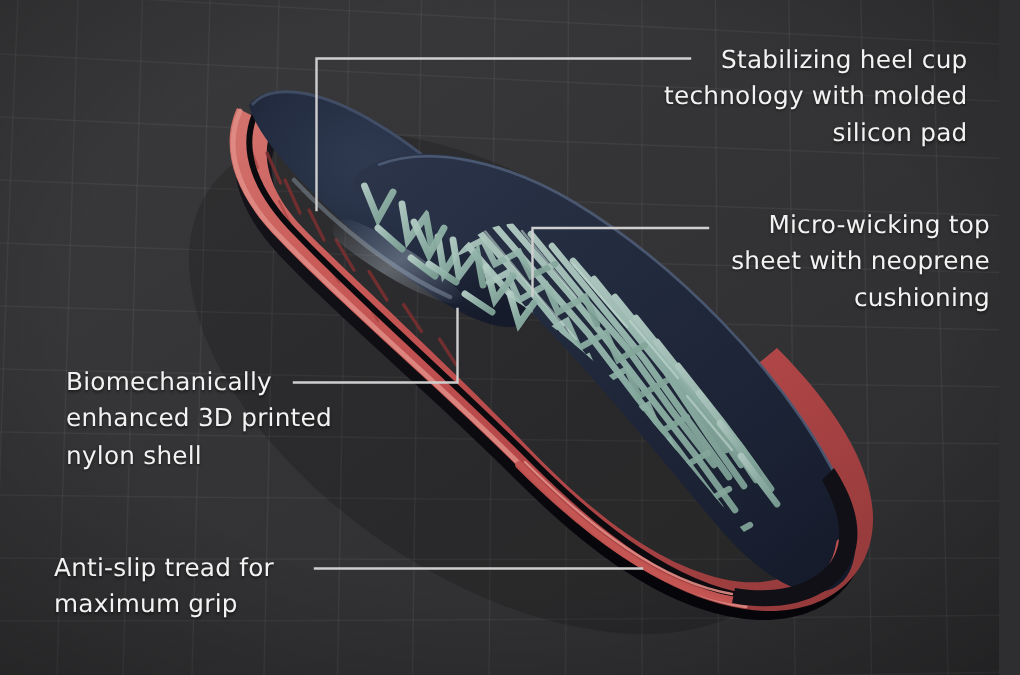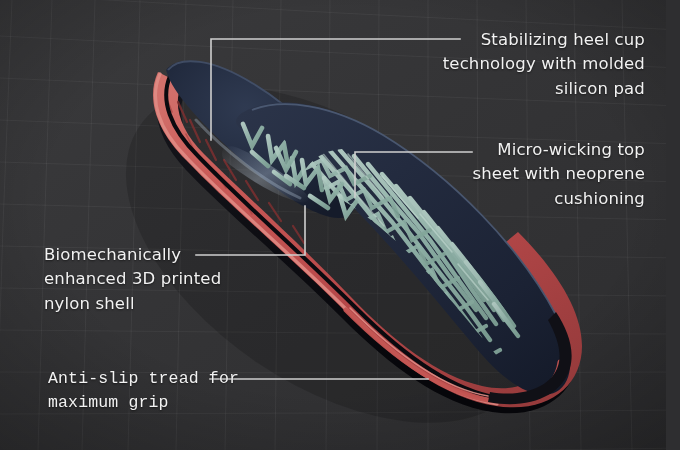--- a/index.html
+++ b/index.html
@@ -47,23 +47,23 @@
     font-size: 16.5px;
     line-height: 1.47;
     letter-spacing: 0.15px;
     white-space: pre-line;
     text-shadow: 0 1px 2px rgba(0,0,0,0.55);
   }
   .callout.right { text-align: right; }
   .callout.left  { text-align: left; }
 
   #callout-heel      { right: 21px; top: 28px;  width: 270px; }
-  #callout-wicking   { right: 21px; top: 138px; width: 270px; }
+  #callout-wicking   { right: 6px; top: 138px; width: 270px; }
   #callout-shell     { left: 44px;  top: 243px; width: 230px; }
-  #callout-tread     { left: 48px;  top: 367px; width: 200px; font-family: Liberation Mono, monospace; }
+  #callout-tread     { left: 36px;  top: 367px; width: 200px; }
 </style>
 </head>
 <body>
 
 <div id="stage">
 
   <svg class="bg-grid" width="680" height="450" viewBox="0 0 680 450">
     <defs>
       <linearGradient id="bgfade" x1="0" y1="0" x2="1" y2="1">
         <stop offset="0%" stop-color="#3a3a3c"></stop>

